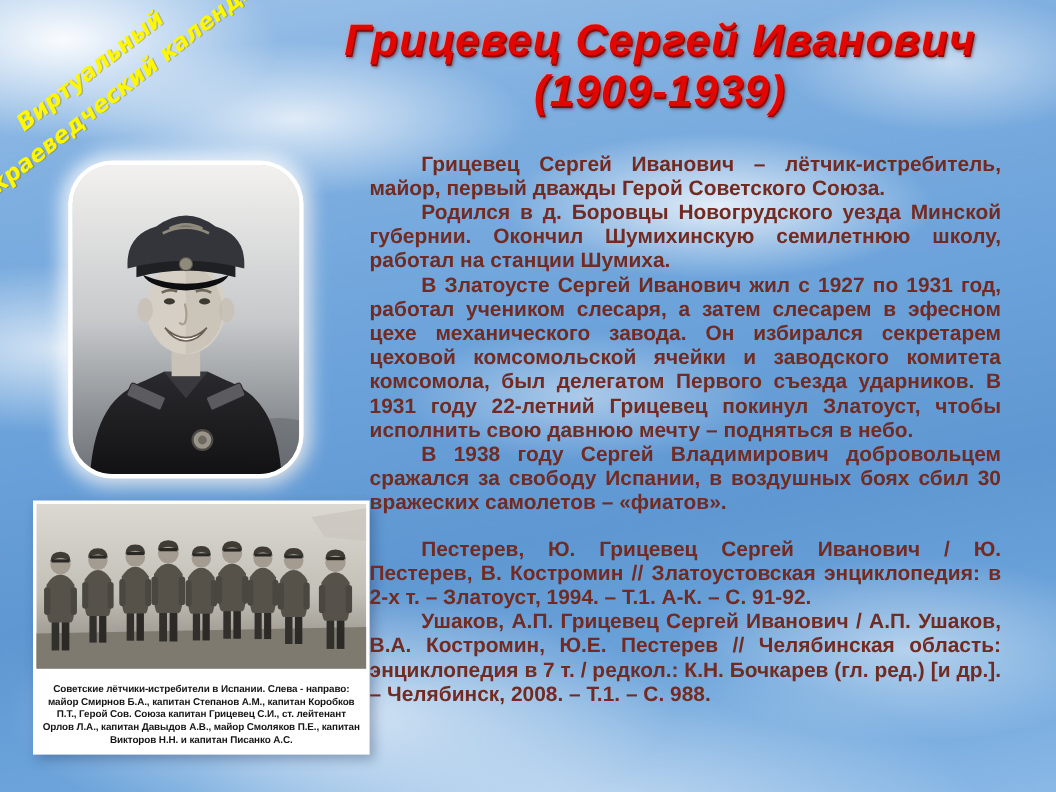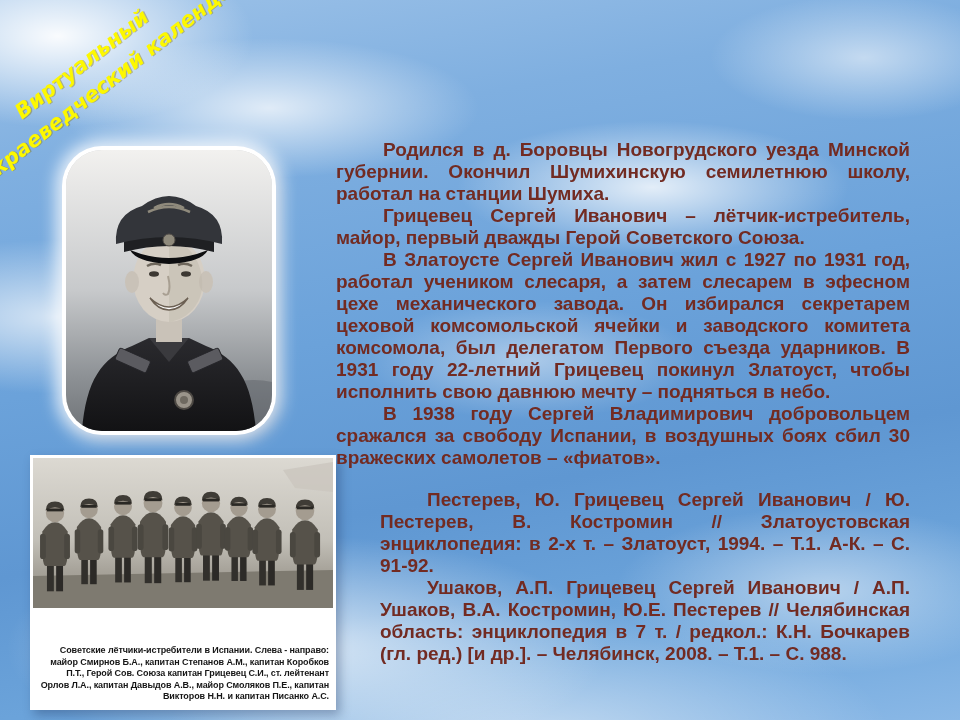--- a/index.html
+++ b/index.html
@@ -42,54 +42,57 @@
     background:#cfd2d4;
   }
   .portrait svg{display:block;width:100%;height:100%;}
   .group-photo{
     position:absolute;left:30px;top:455px;width:306px;
     background:#ffffff;padding:3px;box-sizing:border-box;
     box-shadow:4px 5px 10px rgba(30,50,90,.35);
   }
   .gp-image{width:300px;height:150px;display:block;}
   .gp-caption{
-    padding:1px 4px 4px 4px;background:#ffffff;color:#161616;
+    padding:13px 4px 4px 4px;background:#ffffff;color:#161616;
     font:bold 9px/11.5px "Liberation Sans",sans-serif;letter-spacing:-0.1px;
-    text-align:right;
-    margin-top:36px;
+    text-align:center;
   }
   .main-text{
     position:absolute;left:336px;top:139px;width:574px;
   }
   .main-text p{
     margin:0;color:#722b22;
     font:bold 19px/22px "Liberation Sans",sans-serif;
     text-align:justify;text-indent:47px;
   }
   .bibliography{margin-top:20px;}
   .bib-heading{
     color:#1e67b0;font:bold 19px/24px "Liberation Sans",sans-serif;
     text-align:center;margin:0 0 4px 0;
   }
   .bib-entry{
     margin:0 0 3px 0;color:#1e67b0;
     font:bold 16px/20.5px "Liberation Sans",sans-serif;
-    text-align:justify;text-indent:47px;padding-left:44px;
+    text-align:justify;text-indent:47px;
   }
 </style>
 </head>
 <body>
 
 <div class="slide">
 
   <div class="watermark">
     <div>Виртуальный</div>
     <div>краеведческий календарь</div>
   </div>
 
+  <div class="title-block">
+    <div class="title-line">Грицевец Сергей Иванович</div>
+    <div class="title-line">(1909-1939)</div>
+  </div>
 
   <div class="portrait">
     <svg viewBox="0 0 206 281" preserveAspectRatio="none" xmlns="http://www.w3.org/2000/svg">
       <defs>
         <linearGradient id="pbg" x1="0" y1="0" x2="0" y2="1">
           <stop offset="0" stop-color="#f2f1ef"></stop>
           <stop offset="0.5" stop-color="#c7c9cb"></stop>
           <stop offset="0.8" stop-color="#8e9296"></stop>
           <stop offset="1" stop-color="#6f7377"></stop>
         </linearGradient>
@@ -155,22 +158,22 @@
       <use href="#pilot" transform="translate(150,56) scale(1.1)"></use>
       <use href="#pilot" transform="translate(178,52) scale(1.14)"></use>
       <use href="#pilot" transform="translate(206,56) scale(1.08)"></use>
       <use href="#pilot" transform="translate(234,58) scale(1.12)"></use>
       <use href="#pilot" transform="translate(272,60) scale(1.16)"></use>
     </svg>
     <div class="gp-caption">Советские лётчики-истребители в Испании. Слева - направо: майор Смирнов Б.А., капитан Степанов А.М., капитан Коробков П.Т., Герой Сов. Союза капитан Грицевец С.И., ст. лейтенант Орлов Л.А., капитан Давыдов А.В., майор Смоляков П.Е., капитан Викторов Н.Н. и капитан Писанко А.С.</div>
   </div>
 
   <div class="main-text">
+    <p>Грицевец Сергей Иванович – лётчик-истребитель, майор, первый дважды Герой Советского Союза.</p>
     <p>Родился в д. Боровцы Новогрудского уезда Минской губернии. Окончил Шумихинскую семилетнюю школу, работал на станции Шумиха.</p>
-    <p>Грицевец Сергей Иванович – лётчик-истребитель, майор, первый дважды Герой Советского Союза.</p>
     <p>В Златоусте Сергей Иванович жил с 1927 по 1931 год, работал учеником слесаря, а затем слесарем в эфесном цехе механического завода. Он избирался секретарем цеховой комсомольской ячейки и заводского комитета комсомола, был делегатом Первого съезда ударников. В 1931 году 22-летний Грицевец покинул Златоуст, чтобы исполнить свою давнюю мечту – подняться в небо.</p>
     <p>В 1938 году Сергей Владимирович добровольцем сражался за свободу Испании, в воздушных боях сбил 30 вражеских самолетов – «фиатов».</p>
 
     <div class="bibliography">
       <p class="bib-entry">Пестерев, Ю. Грицевец Сергей Иванович / Ю. Пестерев, В. Костромин // Златоустовская энциклопедия: в 2-х т. – Златоуст, 1994. – Т.1. А-К. – С. 91-92.</p>
       <p class="bib-entry">Ушаков, А.П. Грицевец Сергей Иванович / А.П. Ушаков, В.А. Костромин, Ю.Е. Пестерев // Челябинская область: энциклопедия в 7 т. / редкол.: К.Н. Бочкарев (гл. ред.) [и др.]. – Челябинск, 2008. – Т.1. – С. 988.</p>
     </div>
   </div>
 
 </div>

